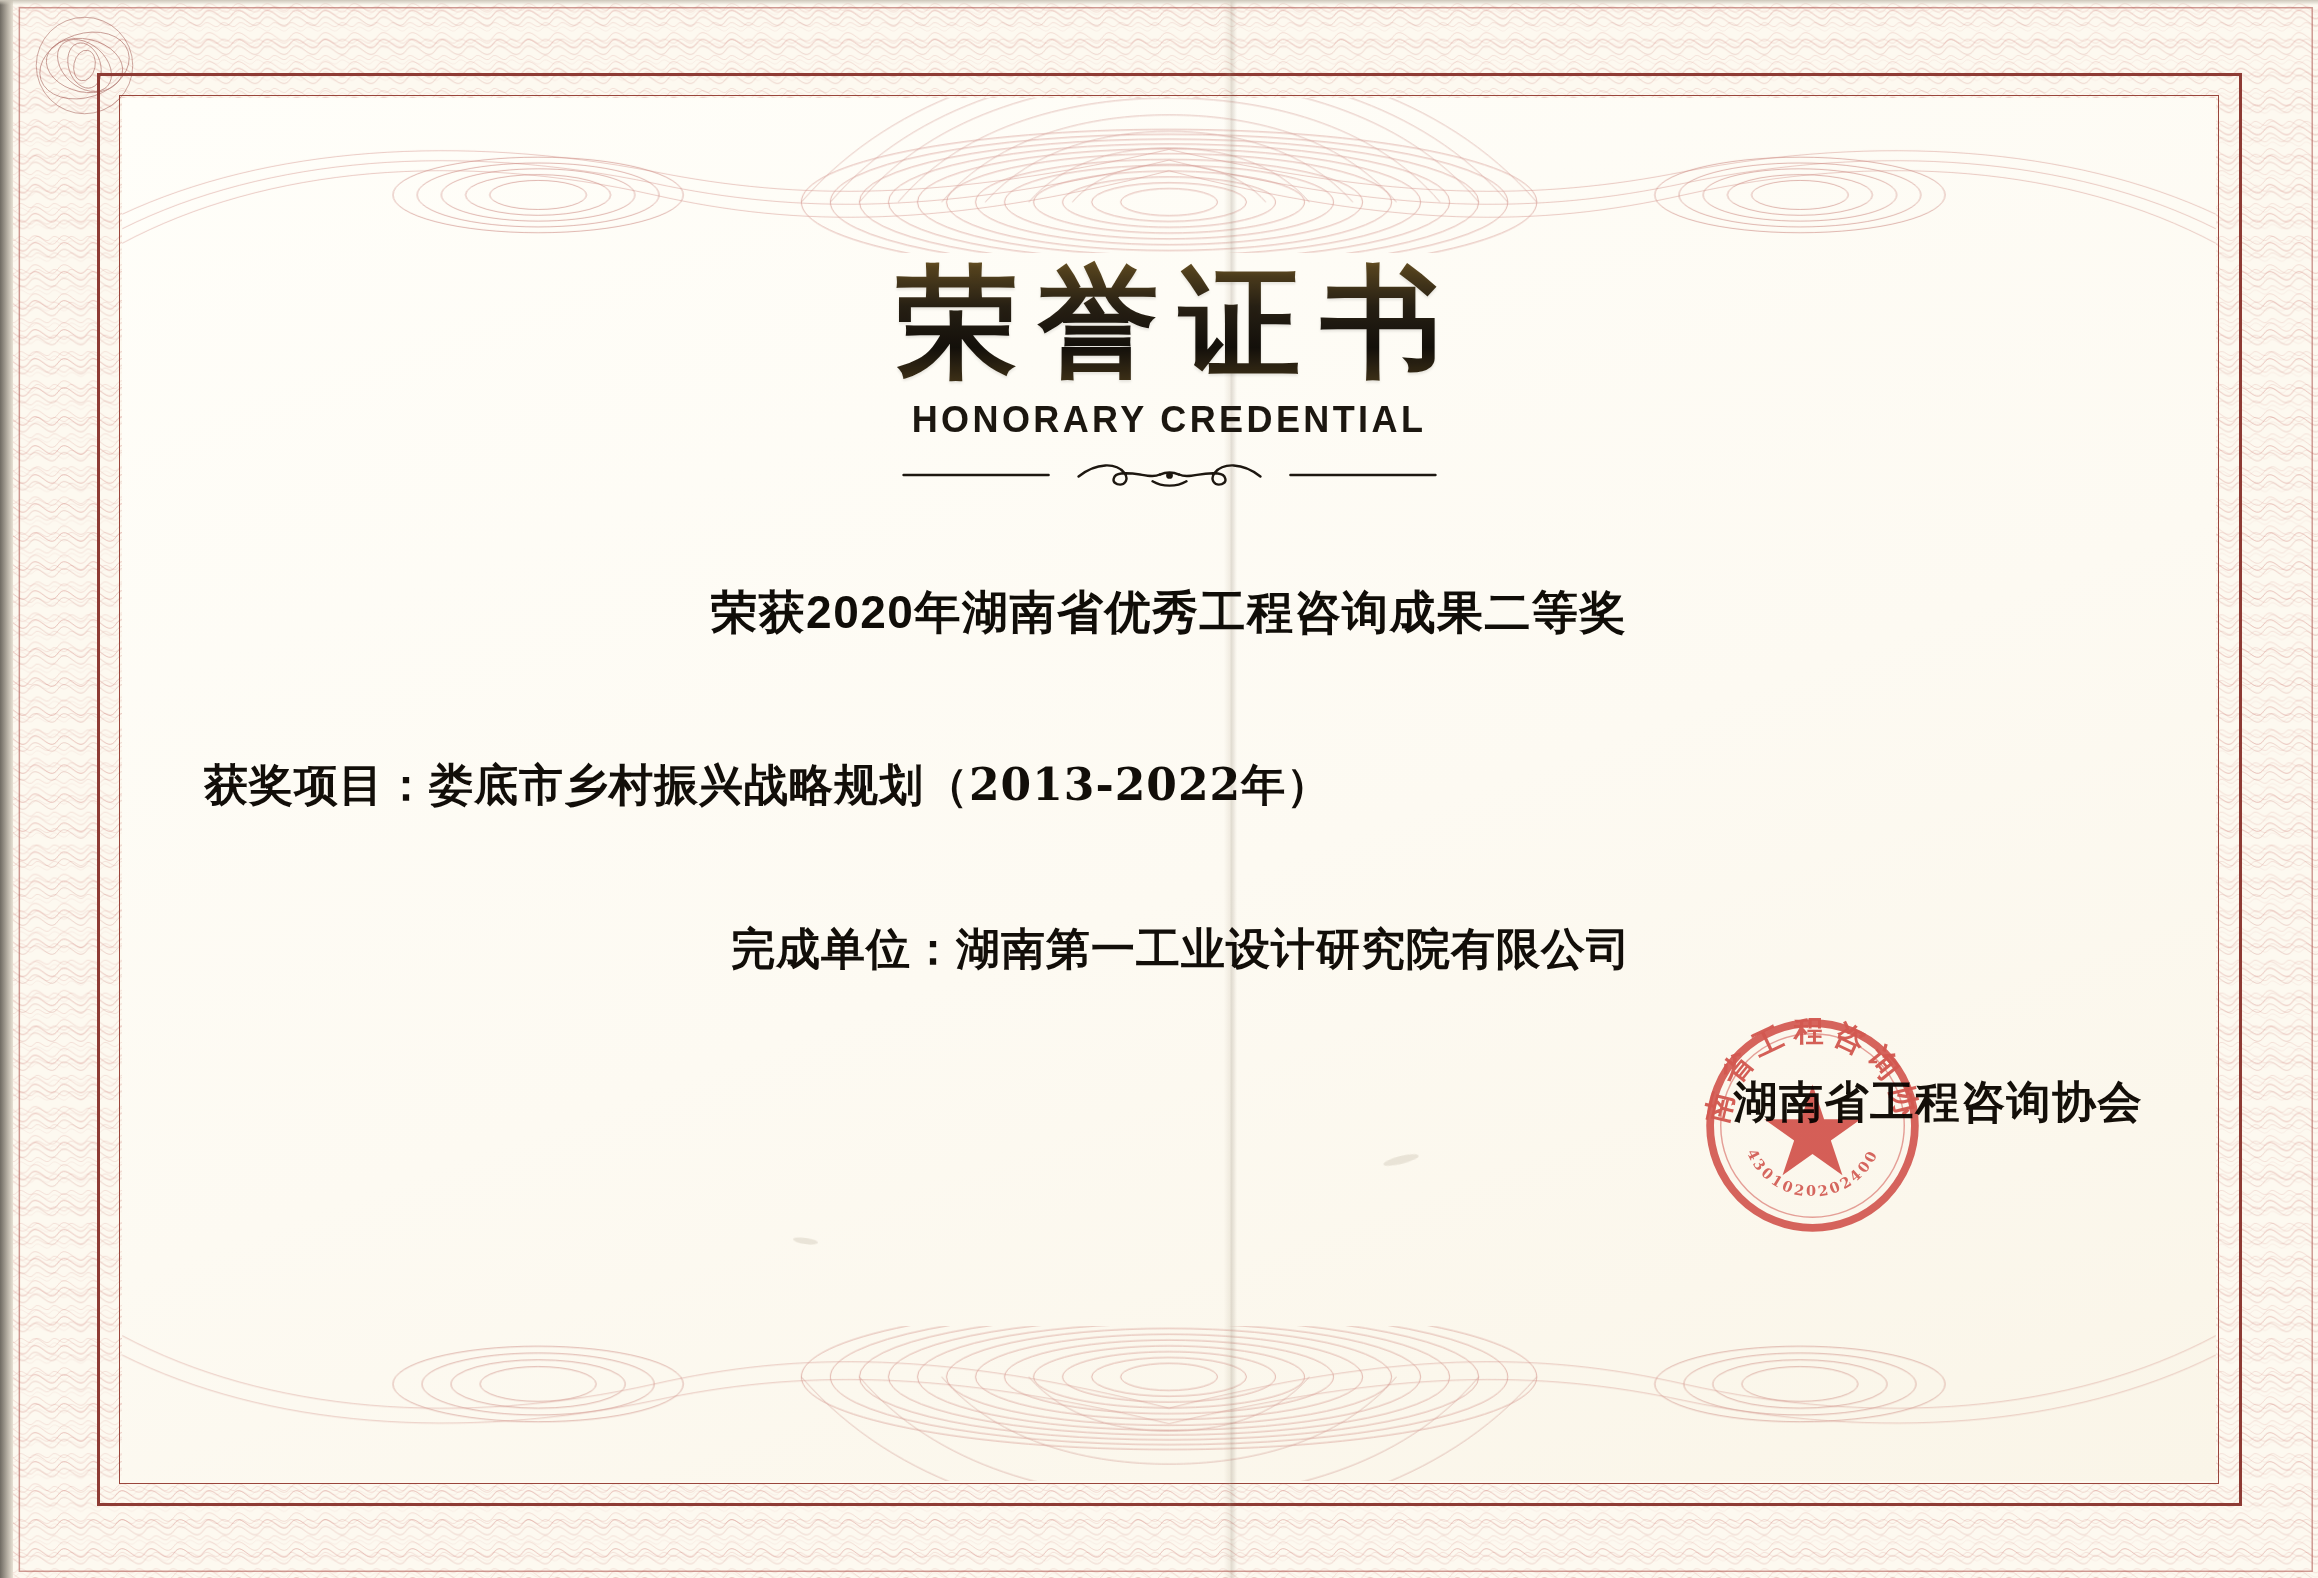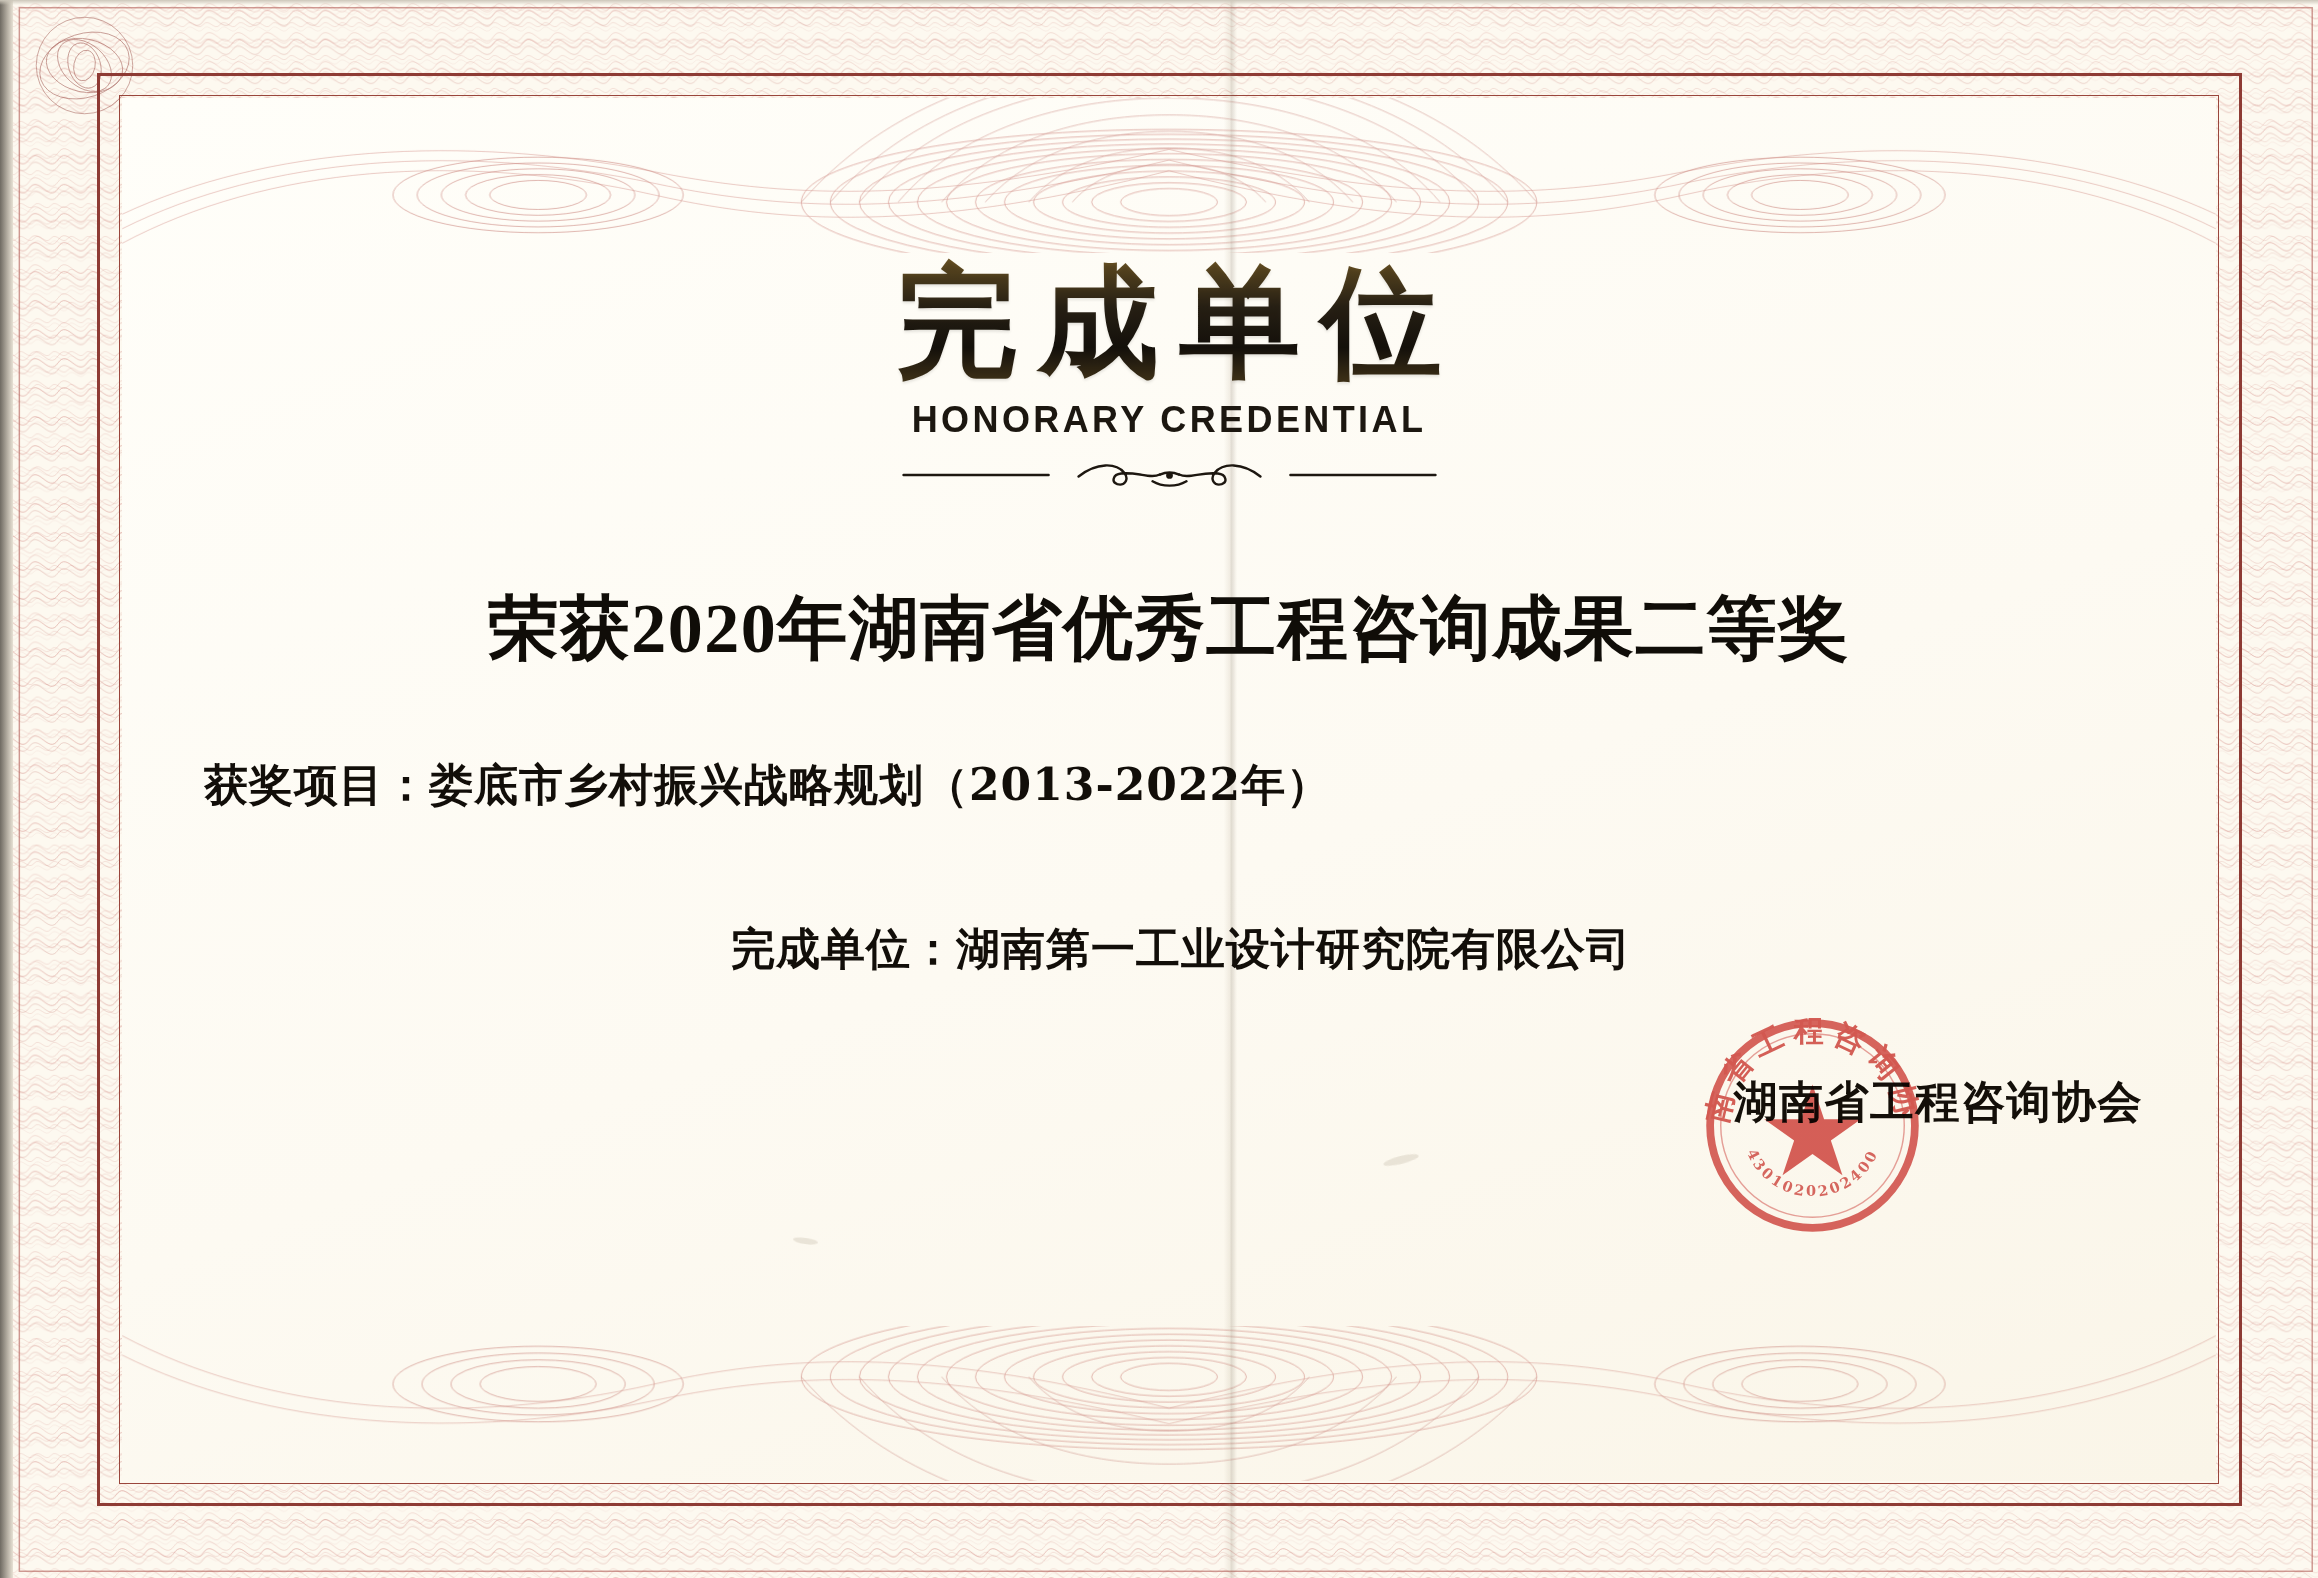--- a/index.html
+++ b/index.html
@@ -151,22 +151,22 @@
     margin: 16.4px auto 0;
     width: 561px;
     height: 34px;
   }
   .divider svg { display:block; width:100%; height:100%; }
 
   .award-line {
     position: absolute;
     left: 0; right: 0; top: 484px;
     text-align: center;
-    font-family: Liberation Serif, serif;
-    font-size: 70px;
+    font-family: Liberation Sans, sans-serif;
+    font-size: 46px;
     font-weight: 700;
     letter-spacing: 1.5px;
     color: #100d08;
   }
 
   .field-line {
     position: absolute;
     left: 82px;
     right: 58px;
     font-family: "DejaVu Serif", "Liberation Serif", serif;
@@ -372,21 +372,21 @@
       </g>
     </svg>
   </div>
 
   <div class="frame-outer"></div>
   <div class="frame-inner"></div>
 
   <div class="content">
 
     <div class="title-block">
-      <div class="title-cn">完成单位</div>
+      <div class="title-cn">荣誉证书</div>
       <div class="title-en">HONORARY CREDENTIAL</div>
       <div class="divider">
         <svg viewBox="0 0 1160 70" xmlns="http://www.w3.org/2000/svg">
           <g stroke="#1d1710" fill="none" stroke-width="5" stroke-linecap="round">
             <line x1="30" y1="35" x2="330" y2="35"></line>
             <line x1="830" y1="35" x2="1130" y2="35"></line>
           </g>
           <g stroke="#1d1710" fill="none" stroke-width="5" stroke-linecap="round">
             <path d="M392,38 C430,8 470,10 486,30 C498,45 486,58 472,54 C460,50 462,34 480,32 C516,28 540,44 560,34"></path>
             <path d="M768,38 C730,8 690,10 674,30 C662,45 674,58 688,54 C700,50 698,34 680,32 C644,28 620,44 600,34"></path>

